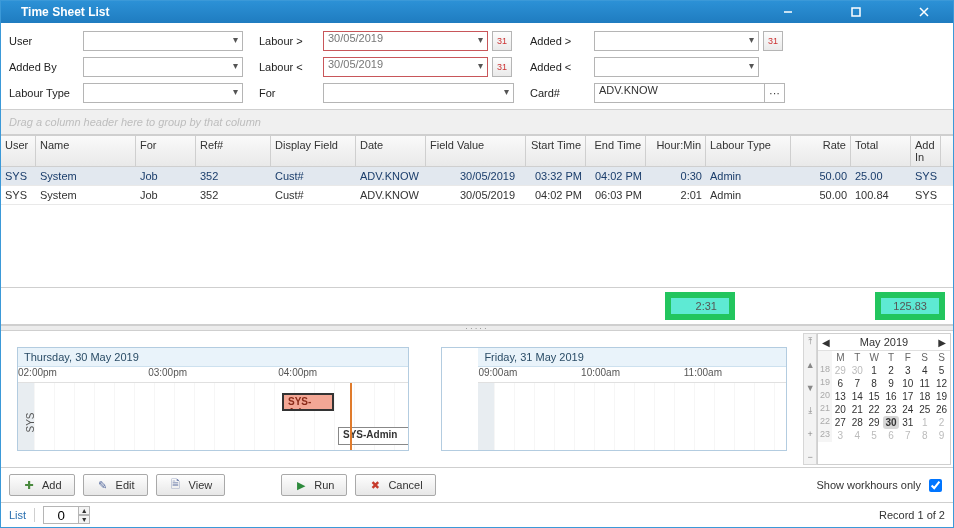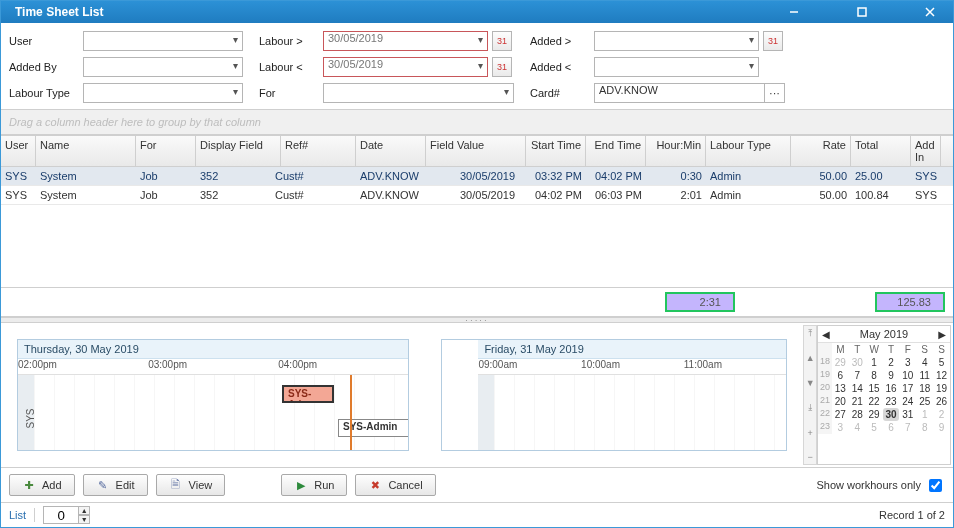--- a/index.html
+++ b/index.html
@@ -1,18 +1,18 @@
 <!DOCTYPE html>
 <html><head>
 <meta charset="utf-8">
 <style>
   * { box-sizing: border-box; }
   body { margin:0; font-family: Tahoma, Arial, sans-serif; font-size:11px; color:#333; background:#fff; }
   .window { width:954px; height:528px; border:1px solid #3b99d8; margin:0; background:#fff; display:flex; flex-direction:column; }
-  .titlebar { background: linear-gradient(#2c91d6,#1f7cc0); color:#fff; height:22px; display:flex; align-items:center; padding:0 14px; font-size:12px; font-weight:bold;gap:48px; }
+  .titlebar { background: linear-gradient(#2c91d6,#1f7cc0); color:#fff; height:22px; display:flex; align-items:center; padding:0 20px; font-size:12px; font-weight:bold;gap:48px; }
   .titlebar .spacer { flex:1; }
   .titlebar .winbtn { width:18px; height:16px; margin-left:2px; display:flex; align-items:center; justify-content:center; cursor:pointer; color:#fff; font-size:11px; }
   .filters { padding:6px 8px 4px 8px; display:grid; grid-template-columns: 70px 160px 8px 60px 165px 22px 8px 60px 165px 22px; grid-auto-rows: 24px; align-items:center; gap:2px 4px; }
   .lbl { color:#222; }
   .combo, .txt { height:20px; border:1px solid #b5b5b5; background:#fff; padding:0 4px; color:#777; width:100%; position:relative; }
   .combo::after { content:"▾"; position:absolute; right:4px; top:2px; color:#555; font-size:10px; }
   .calbtn { width:20px;height:20px;border:1px solid #b5b5b5;background:linear-gradient(#fdfdfd,#eaeaea);display:flex;align-items:center;justify-content:center;font-size:9px;color:#c33; cursor:pointer;}
   .redbox { outline:1px solid #c8565a; outline-offset:-1px; }
   .cardfield { display:flex; }
   .cardfield .cval { flex:1; border:1px solid #b5b5b5; height:20px; padding:0 4px; color:#333; }
@@ -20,21 +20,21 @@
   .grouphdr { background:#f0f0f0; border:1px solid #cfcfcf; border-left:none; border-right:none; color:#bdbdbd; padding:6px 8px; font-style:italic; }
   .grid { border-top:1px solid #cfcfcf; }
   .gridhead { display:flex; background:linear-gradient(#fafafa,#e9e9e9); border-bottom:1px solid #cfcfcf; }
   .gh { border-right:1px solid #cfcfcf; padding:3px 4px; font-size:11px; color:#333; }
   .gridrow { display:flex; border-bottom:1px solid #e9e9e9; }
   .gc { padding:3px 4px; font-size:11px; white-space:nowrap; overflow:hidden; }
   .gridrow.sel { background:#e2e8ef; color:#1a3d6b; }
   .gridbody { height:120px; overflow:hidden; }
   .c-user{width:35px}.c-name{width:100px}.c-for{width:60px}.c-ref{width:75px}.c-disp{width:85px}.c-fv{width:100px}.c-date{width:70px}.c-st{width:60px;text-align:right}.c-et{width:60px;text-align:right}.c-hm{width:60px;text-align:right}.c-lt{width:85px}.c-rate{width:60px;text-align:right}.c-total{width:60px;text-align:left}.c-ai{width:30px}
   .totalsrow { display:flex; justify-content:flex-end; gap:140px; padding:4px 8px; border-top:1px solid #cfcfcf; border-bottom:1px solid #cfcfcf; background:#fff; }
-  .totbox { border:2px solid #22c55e; padding:2px 12px; min-width:70px; text-align:right; color:#555; background:#c4b5fd; }
+  .totbox { border:6px solid #22c55e; padding:2px 12px; min-width:70px; text-align:right; color:#555; background:#5eead4; }
   .splitter { height:6px; background:#ececec; border-top:1px solid #cfcfcf; border-bottom:1px solid #cfcfcf; text-align:center; color:#888; font-size:8px; letter-spacing:2px; line-height:6px;}
   .timeline-area { display:flex; flex:1; border-bottom:1px solid #cfcfcf; height:160px; }
   .tl-col { border:1px solid #b3cce0; margin:16px; background:#fff; display:flex; flex-direction:column; overflow:hidden;}
   .tl-col.day1 { flex: 1 1 410px; }
   .tl-col.day2 { flex: 1 1 360px; padding-left: 36px; }
   .tl-head { background:#e9f3fa; padding:3px 6px; font-size:11px; color:#2a4c66; border-bottom:1px solid #cde1ef;}
   .tl-ruler { display:flex; font-size:10px; color:#555; border-bottom:1px solid #e0e0e0; position:relative; height:16px;}
   .tl-ruler span { flex:1; text-align:left; }
   .tl-body { flex:1; position:relative; background: repeating-linear-gradient(90deg,#f6f6f6 0,#f6f6f6 1px,#fff 1px,#fff 20px); border-left:16px solid #e8edf1;}
   .tl-block { position:absolute; top:10px; height:18px; border:1px solid #333; padding:1px 4px; font-size:10px; overflow:hidden;}
@@ -127,22 +127,22 @@
     </div>
   </div>
 
   <div class="grouphdr">Drag a column header here to group by that column</div>
 
   <div class="grid">
     <div class="gridhead">
       <div class="gh c-user">User</div>
       <div class="gh c-name">Name</div>
       <div class="gh c-for">For</div>
+      <div class="gh c-ref">Ref#</div>
       <div class="gh c-disp">Display Field</div>
-      <div class="gh c-ref">Ref#</div>
       <div class="gh c-date">Date</div>
       <div class="gh c-fv">Field Value</div>
       <div class="gh c-st">Start Time</div>
       <div class="gh c-et">End Time</div>
       <div class="gh c-hm">Hour:Min</div>
       <div class="gh c-lt">Labour Type</div>
       <div class="gh c-rate">Rate</div>
       <div class="gh c-total">Total</div>
       <div class="gh c-ai">Add In</div>
     </div>

